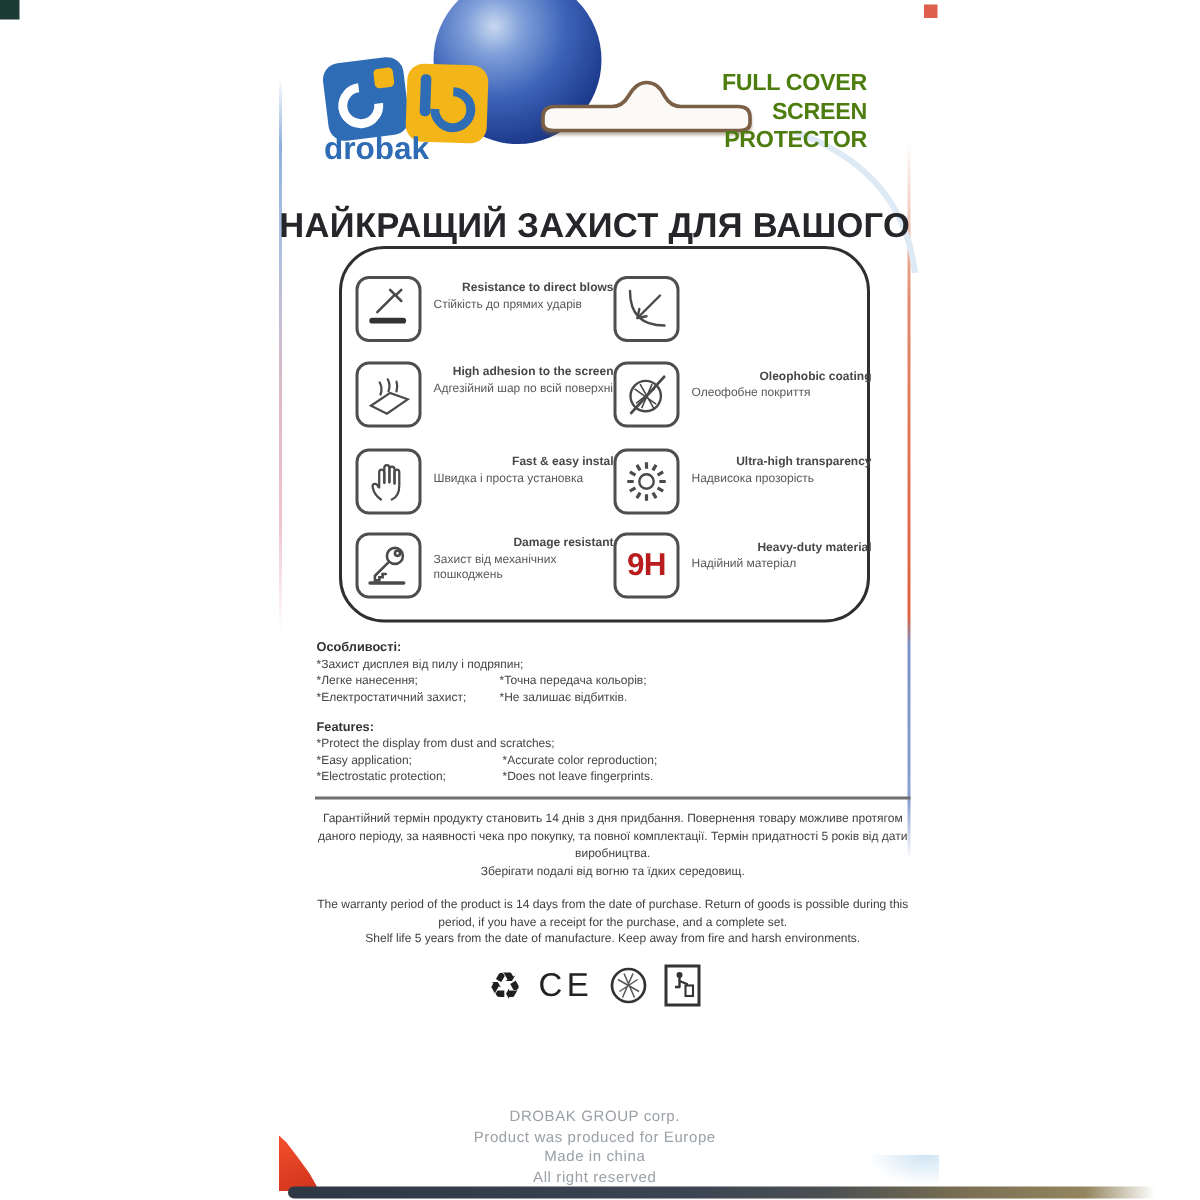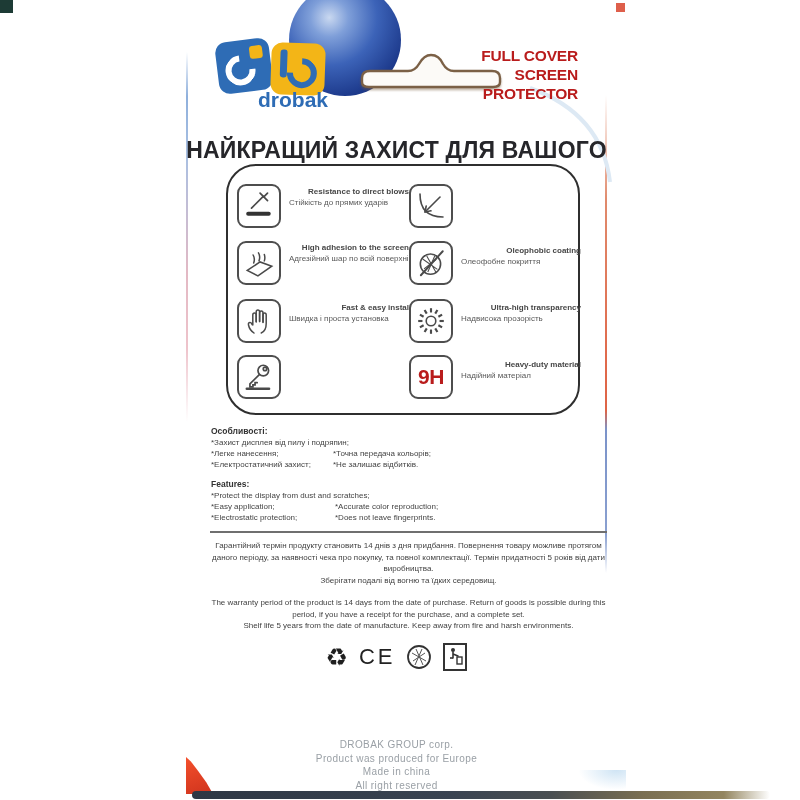--- a/index.html
+++ b/index.html
@@ -28,24 +28,24 @@
 
   
   .tile{width:54px;height:52px;border-radius:11px;}
   .tile-blue{left:217px;top:40px;background:#2e6cb5;transform:rotate(-7deg);}
   .tile-yellow{left:271px;top:43px;background:#f3b517;transform:rotate(2deg);}
   .tile .ring{position:absolute;border-radius:50%;}
   .tile-blue .ring{left:8px;bottom:7px;width:18px;height:18px;border:6px solid #ffffff;border-top-color:transparent;transform:rotate(45deg);}
   .tile-blue .chip{position:absolute;right:7px;top:7px;width:13px;height:13px;background:#f3b517;border-radius:3px;}
   .tile-yellow .ring{right:8px;bottom:7px;width:18px;height:18px;border:6px solid #2e6cb5;border-top-color:transparent;transform:rotate(-45deg);}
   .tile-yellow .bar{position:absolute;left:9px;top:7px;width:7px;height:28px;background:#2e6cb5;border-radius:3px;}
-  .wordmark{left:216px;top:88px;width:112px;text-align:right;font-size:21px;font-weight:700;letter-spacing:0;}
+  .wordmark{left:216px;top:88px;width:112px;text-align:left;font-size:21px;font-weight:700;letter-spacing:0;}
   .wordmark .dro{color:#2e6cb5;} .wordmark .bak{color:#2e6cb5;}
 
-  .tagline{left:438px;top:46px;width:140px;text-align:right;color:#b91c1c;font-weight:800;
+  .tagline{left:438px;top:46px;width:140px;text-align:right;color:#4d7c0f;font-weight:800;
     font-size:15.5px;line-height:19px;letter-spacing:-0.2px;white-space:pre-line;}
 
   .main-title{left:186px;top:137px;width:421px;text-align:center;color:#26262a;
     font-weight:800;font-size:23px;letter-spacing:0.2px;}
 
   
   .feature-box{left:226px;top:164px;width:350px;height:247px;border:2px solid #2f2f2f;border-radius:30px;background:#fff;}
   .icon-box{width:44px;height:44px;border:2px solid #4e4e4e;border-radius:9px;display:flex;align-items:center;justify-content:center;background:#fff;box-sizing:border-box;}
   .feat-text{width:120px;font-size:8px;line-height:10px;color:#585858;}
   .feat-text .en{font-weight:700;color:#474747;margin-bottom:1px;text-align:right;}
@@ -154,20 +154,24 @@
     <div class="uk">Швидка і проста установка</div>
   </div>
 
   <div class="abs icon-box" style="left:237px;top:355px;">
     <svg width="32" height="32" viewBox="0 0 30 30" fill="none" stroke="#4a4a4a" stroke-width="1.6" stroke-linecap="round">
       <circle cx="19" cy="9" r="5"></circle>
         <circle cx="20.6" cy="7.4" r="1.6"></circle>
       <path d="M15.3 12.7 L6.5 21.5 l0 2.8 2.8 0 0 -2 2 0 0 -2 2 0"></path>
       <path d="M3.5 26 h21" stroke-width="2.2"></path>
       </svg>
+  </div>
+  <div class="abs feat-text" style="left:289px;top:357px;">
+    <div class="en">Damage resistant</div>
+    <div class="uk">Захист від механічних пошкоджень</div>
   </div>
 
   <div class="abs icon-box" style="left:409px;top:184px;">
     <svg width="30" height="30" viewBox="0 0 30 30" fill="none" stroke="#4a4a4a" stroke-width="1.6" stroke-linecap="round">
       <path d="M4 3 q0 23 23 23"></path>
         <path d="M24 6 L9 21"></path>
         <path d="M9 21 l6 -1.2 M9 21 l1.2 -6"></path>
       </svg>
   </div>
 

